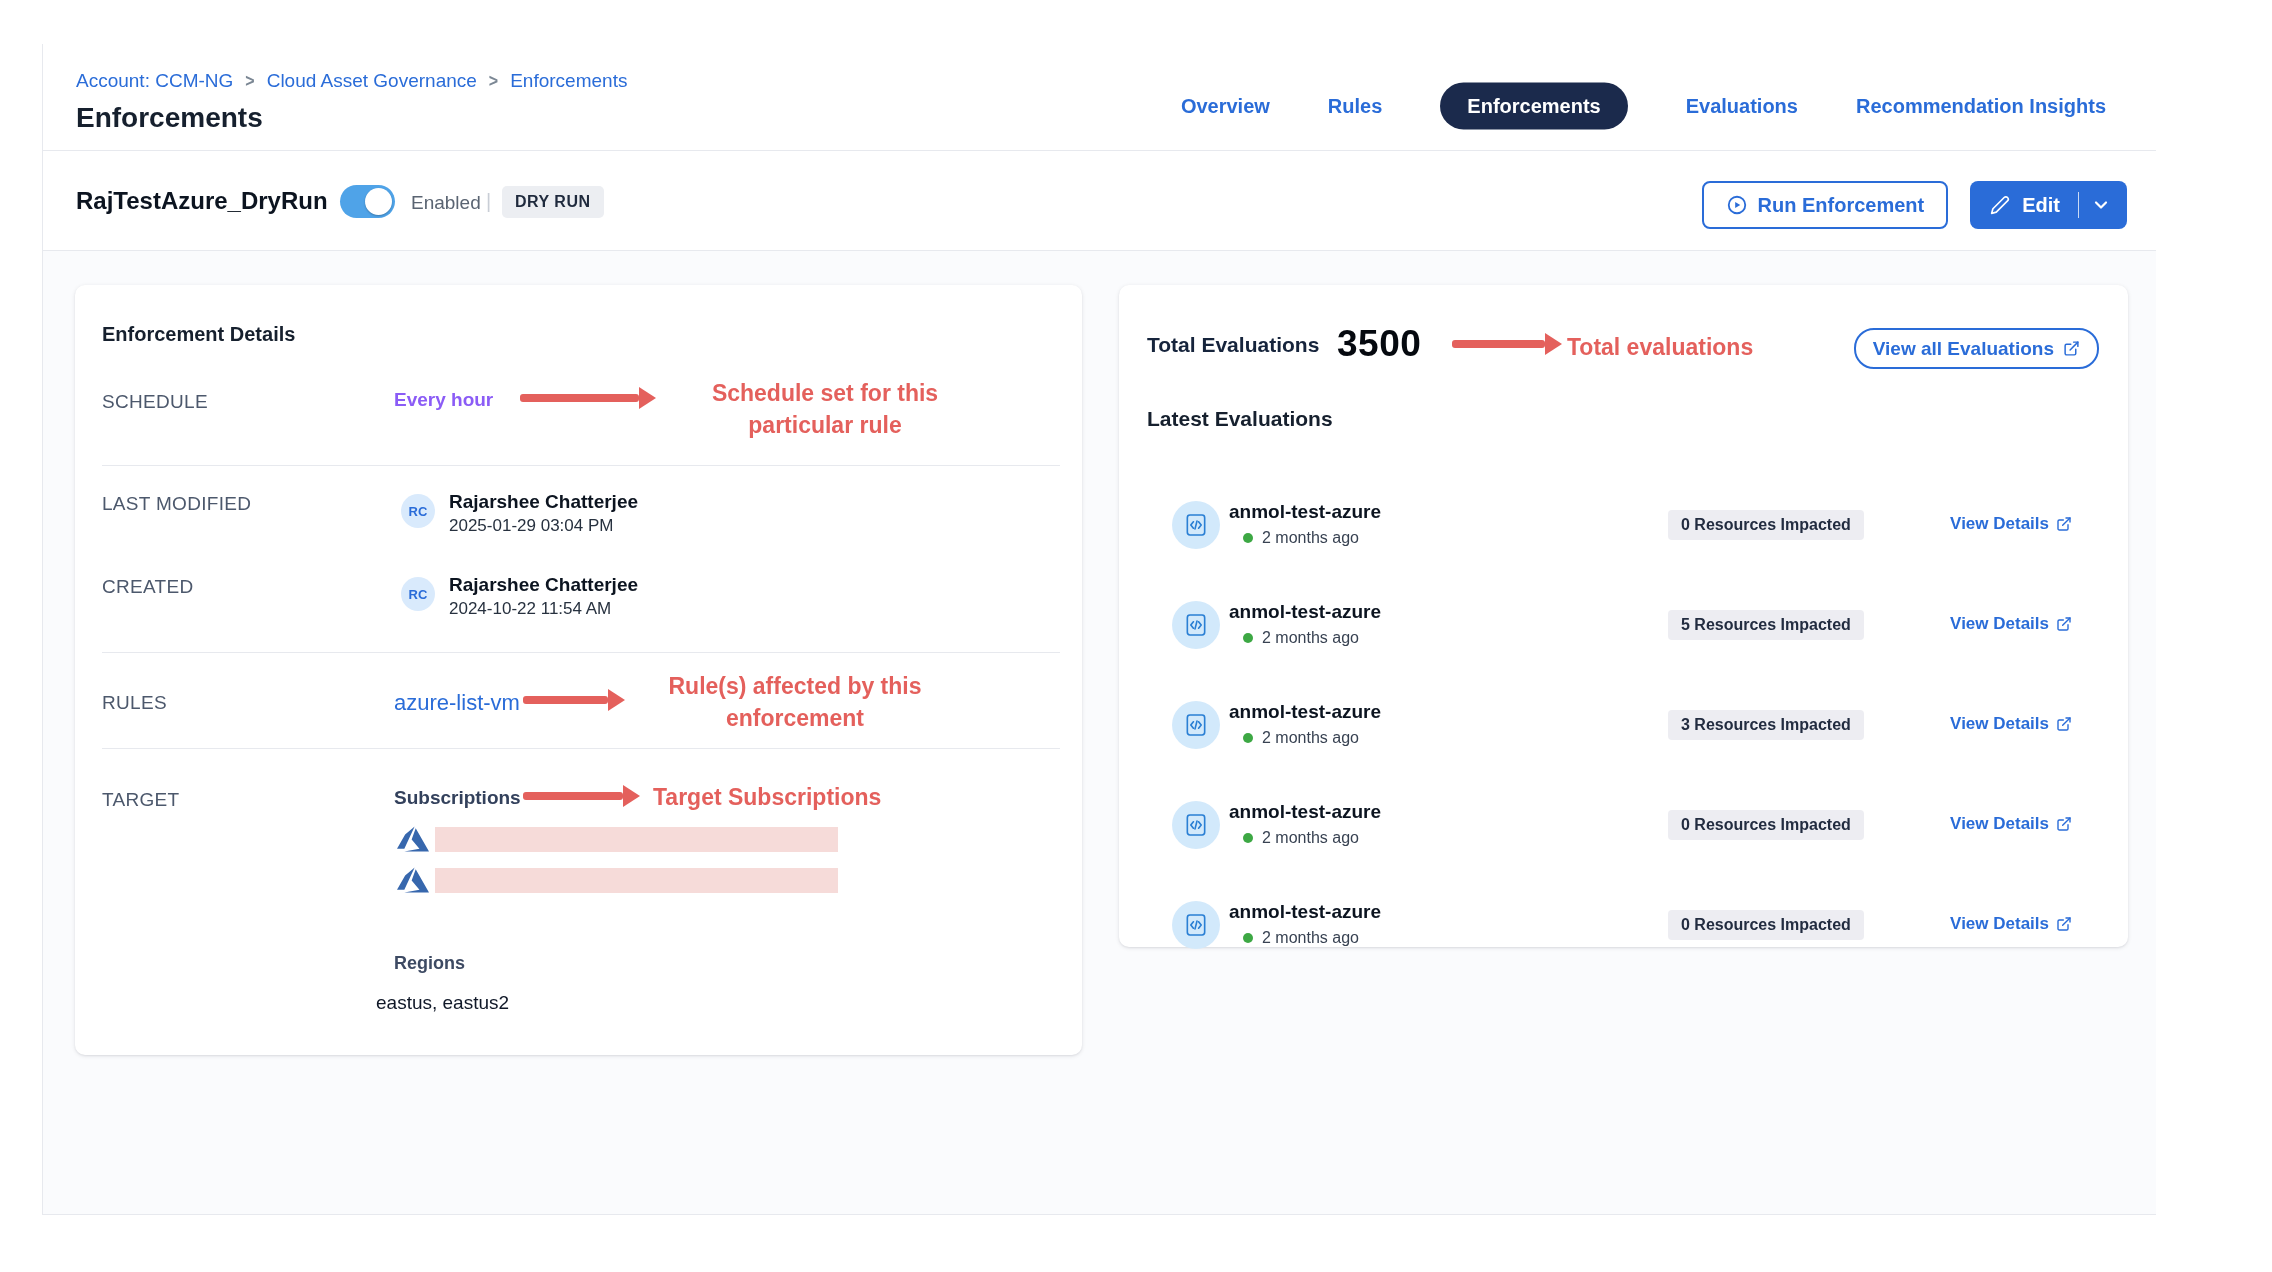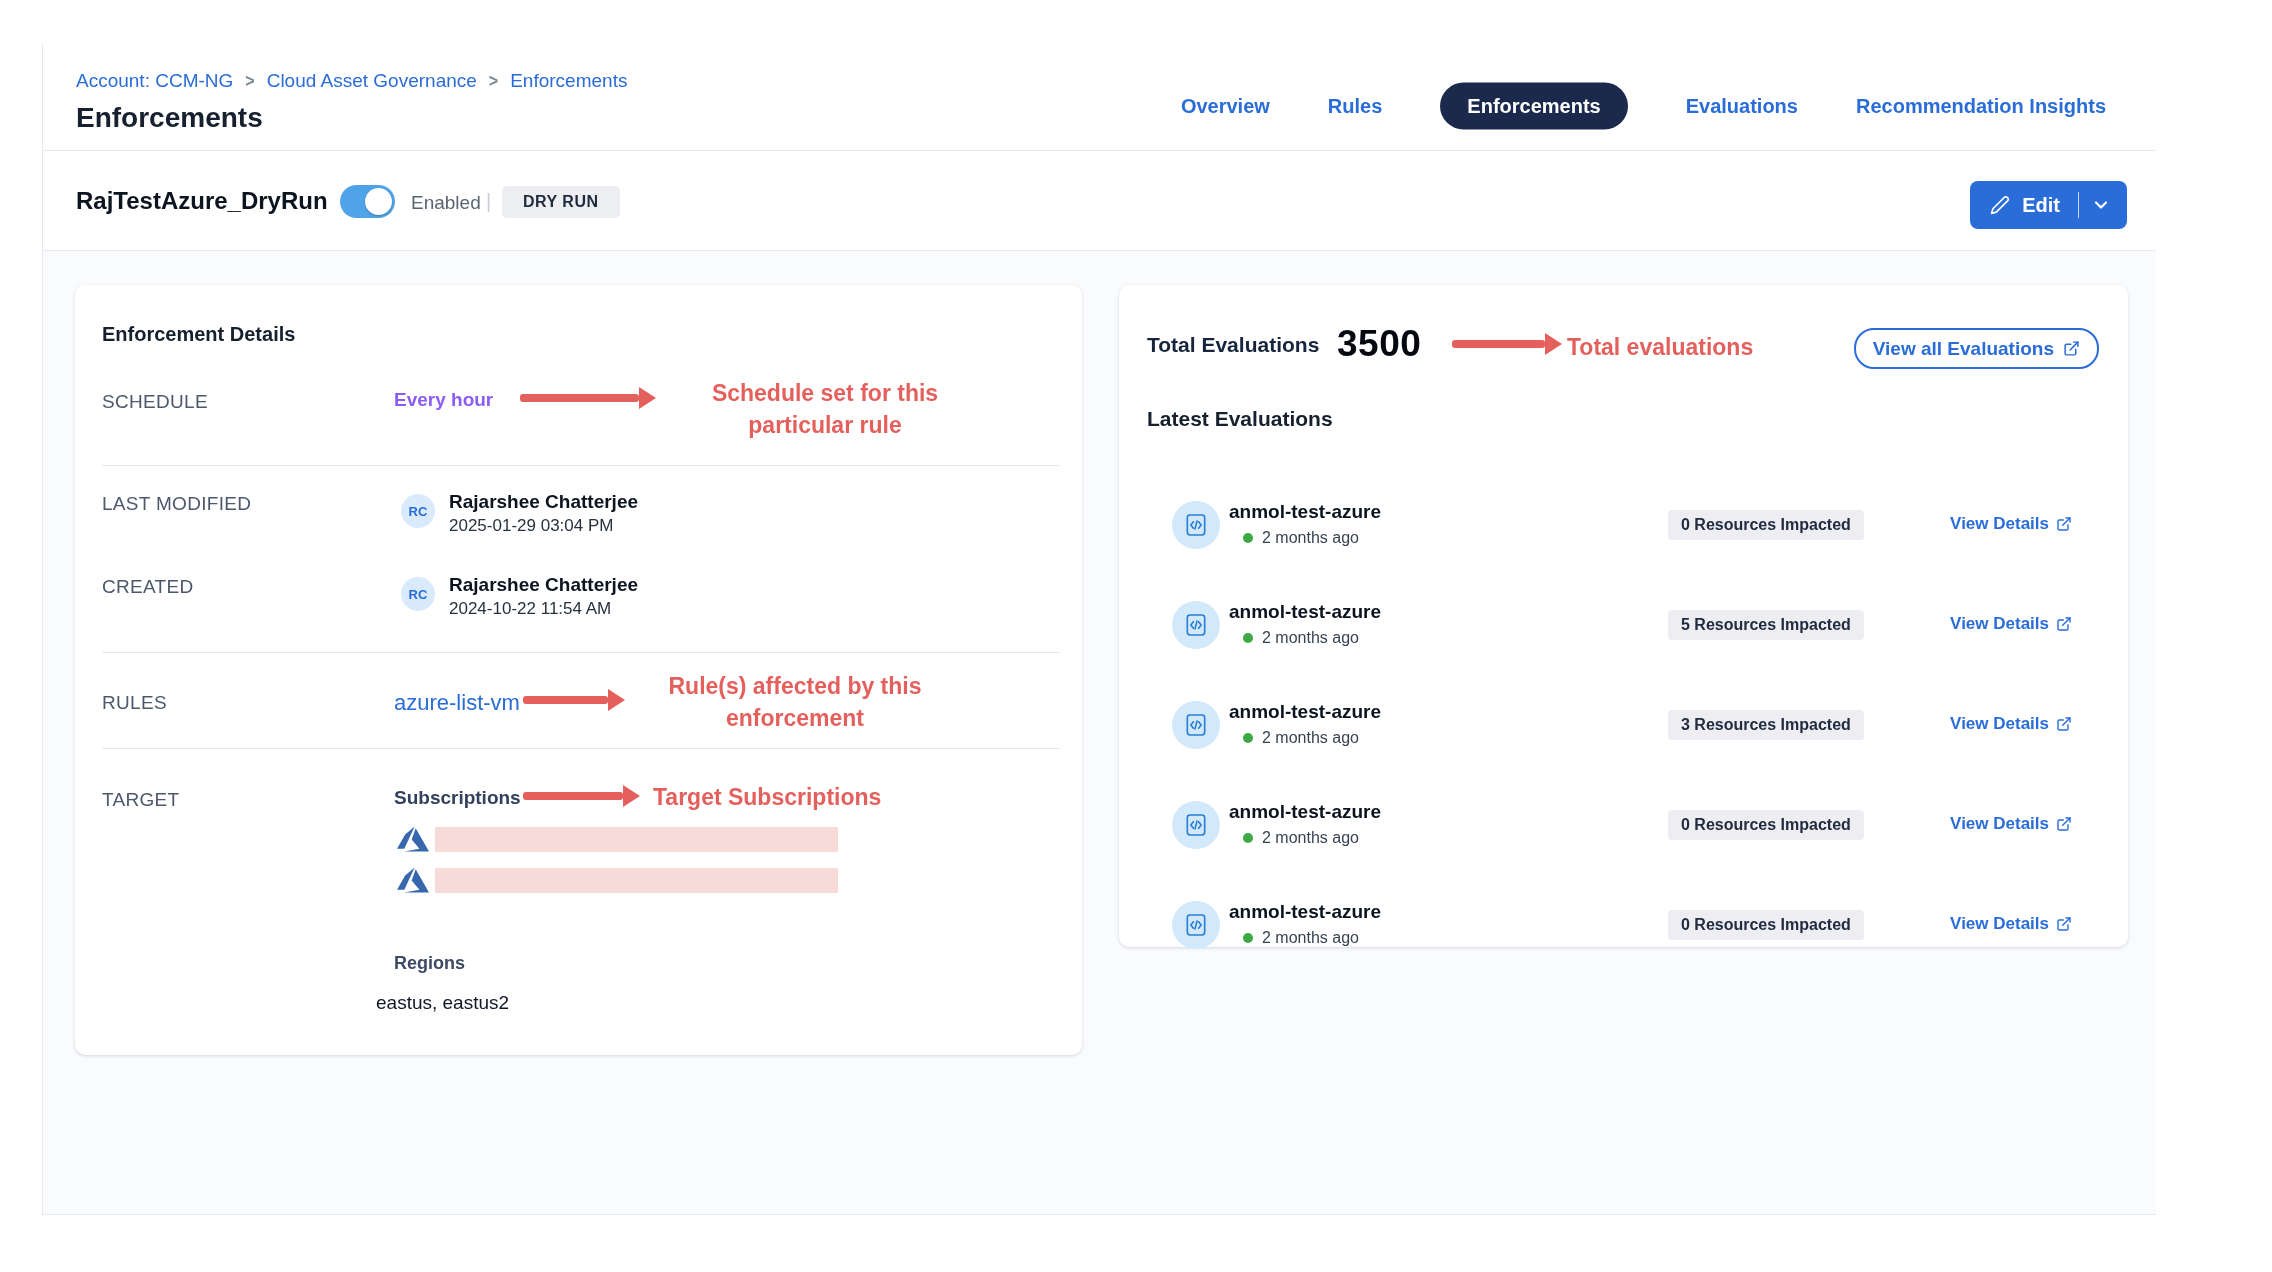--- a/index.html
+++ b/index.html
@@ -25,21 +25,21 @@
   
   .hdr2 { position:relative; height:100px; border-bottom:1px solid #e7e9ee; background:#fff; }
   .enf-name { position:absolute; left:33px; top:36px; font-size:24px; font-weight:700; color:#0c1420; }
   .toggle { position:absolute; left:297px; top:34px; width:55px; height:33px; background:#4fa3e8;
             border-radius:17px; cursor:pointer; }
   .toggle .knob { position:absolute; right:3px; top:3px; width:27px; height:27px; background:#fff;
                   border-radius:50%; box-shadow:0 1px 2px rgba(0,0,0,.25); }
   .enabled-lbl { position:absolute; left:368px; top:41px; font-size:19px; color:#5a6472; }
   .pipe { position:absolute; left:443px; top:39px; color:#c9ced6; font-size:20px; }
   .dryrun-badge { position:absolute; left:459px; top:35px; background:#eceef2; color:#1f2a3d;
-                  font-size:16px; font-weight:700; letter-spacing:.5px; padding:7px 21px; border-radius:5px; }
+                  font-size:16px; font-weight:700; letter-spacing:.5px; padding:7px 13px; border-radius:5px; }
   .hdr-actions { position:absolute; right:29px; top:30px; display:flex; align-items:center; gap:22px; }
   .btn-run { display:flex; align-items:center; gap:10px; height:48px; padding:0 22px;
              border:2px solid #2a6cd8; border-radius:8px; background:#fff; color:#2a6cd8;
              font-size:20px; font-weight:700; cursor:pointer; font-family:inherit; }
   .btn-edit { display:flex; align-items:center; gap:12px; height:48px; padding:0 16px 0 20px;
               border:none; border-radius:8px; background:#2a6cd8; color:#fff;
               font-size:20px; font-weight:700; cursor:pointer; font-family:inherit; }
   .btn-edit .vline { width:1px; height:26px; background:rgba(255,255,255,.75); margin-left:6px; }
 
   
@@ -120,20 +120,29 @@
     <div class="hdr2">
       <h2 class="enf-name">RajTestAzure_DryRun</h2>
       <div class="toggle">
           <div class="knob"></div>
         </div>
       <span class="enabled-lbl">Enabled</span>
       <span class="pipe">|</span>
       <span class="dryrun-badge">DRY RUN</span>
 
       <div class="hdr-actions">
+        <button class="btn-run">
+          <span>
+            <svg width="22" height="22" viewBox="0 0 24 24" fill="none" stroke="#2a6cd8" stroke-width="2">
+              <circle cx="12" cy="12" r="9"></circle>
+              <path d="M10 8.6v6.8l5.6-3.4z" fill="#2a6cd8" stroke="none"></path>
+            </svg>
+          </span>
+          <span>Run Enforcement</span>
+        </button>
         <button class="btn-edit">
           <span>
             <svg width="20" height="20" viewBox="0 0 24 24" fill="none" stroke="#ffffff" stroke-width="2" stroke-linecap="round" stroke-linejoin="round">
               <path d="M17 3a2.8 2.8 0 1 1 4 4L7.5 20.5 2 22l1.5-5.5L17 3z"></path>
             </svg>
           </span>
           <span>Edit</span>
           <span class="vline"></span>
           <span>
             <svg width="20" height="20" viewBox="0 0 24 24" fill="none" stroke="#ffffff" stroke-width="2.6" stroke-linecap="round" stroke-linejoin="round">

